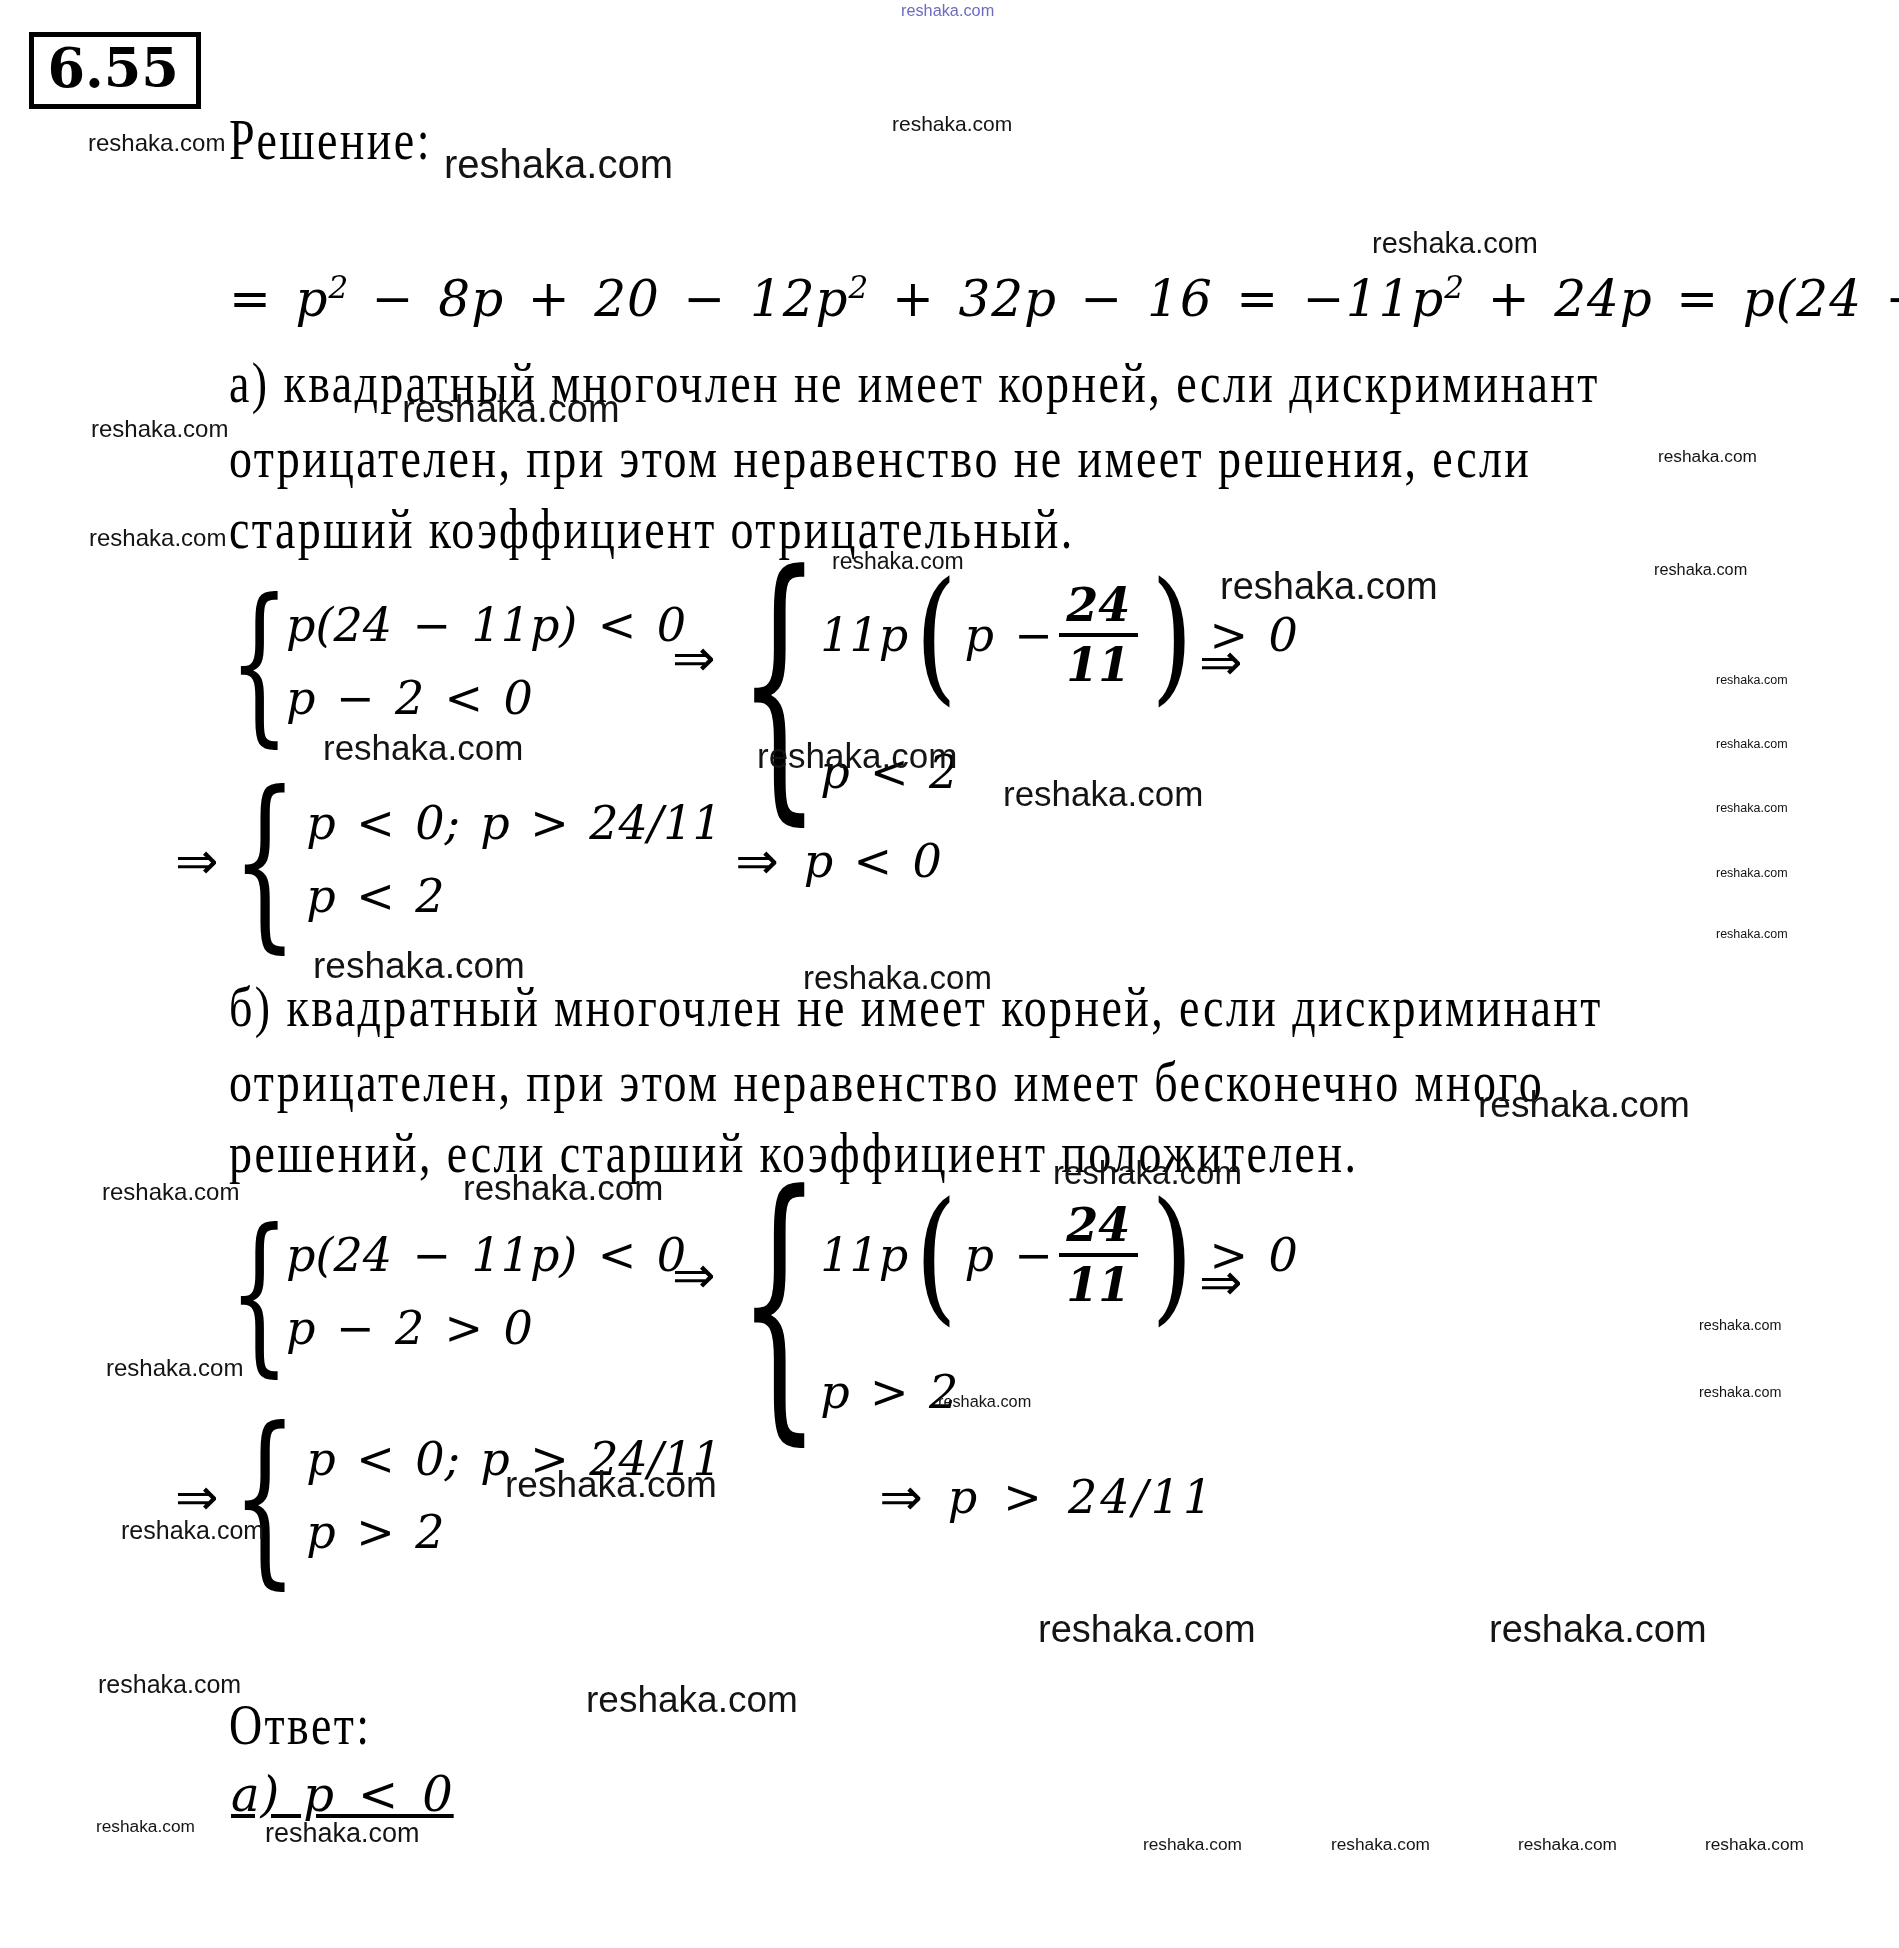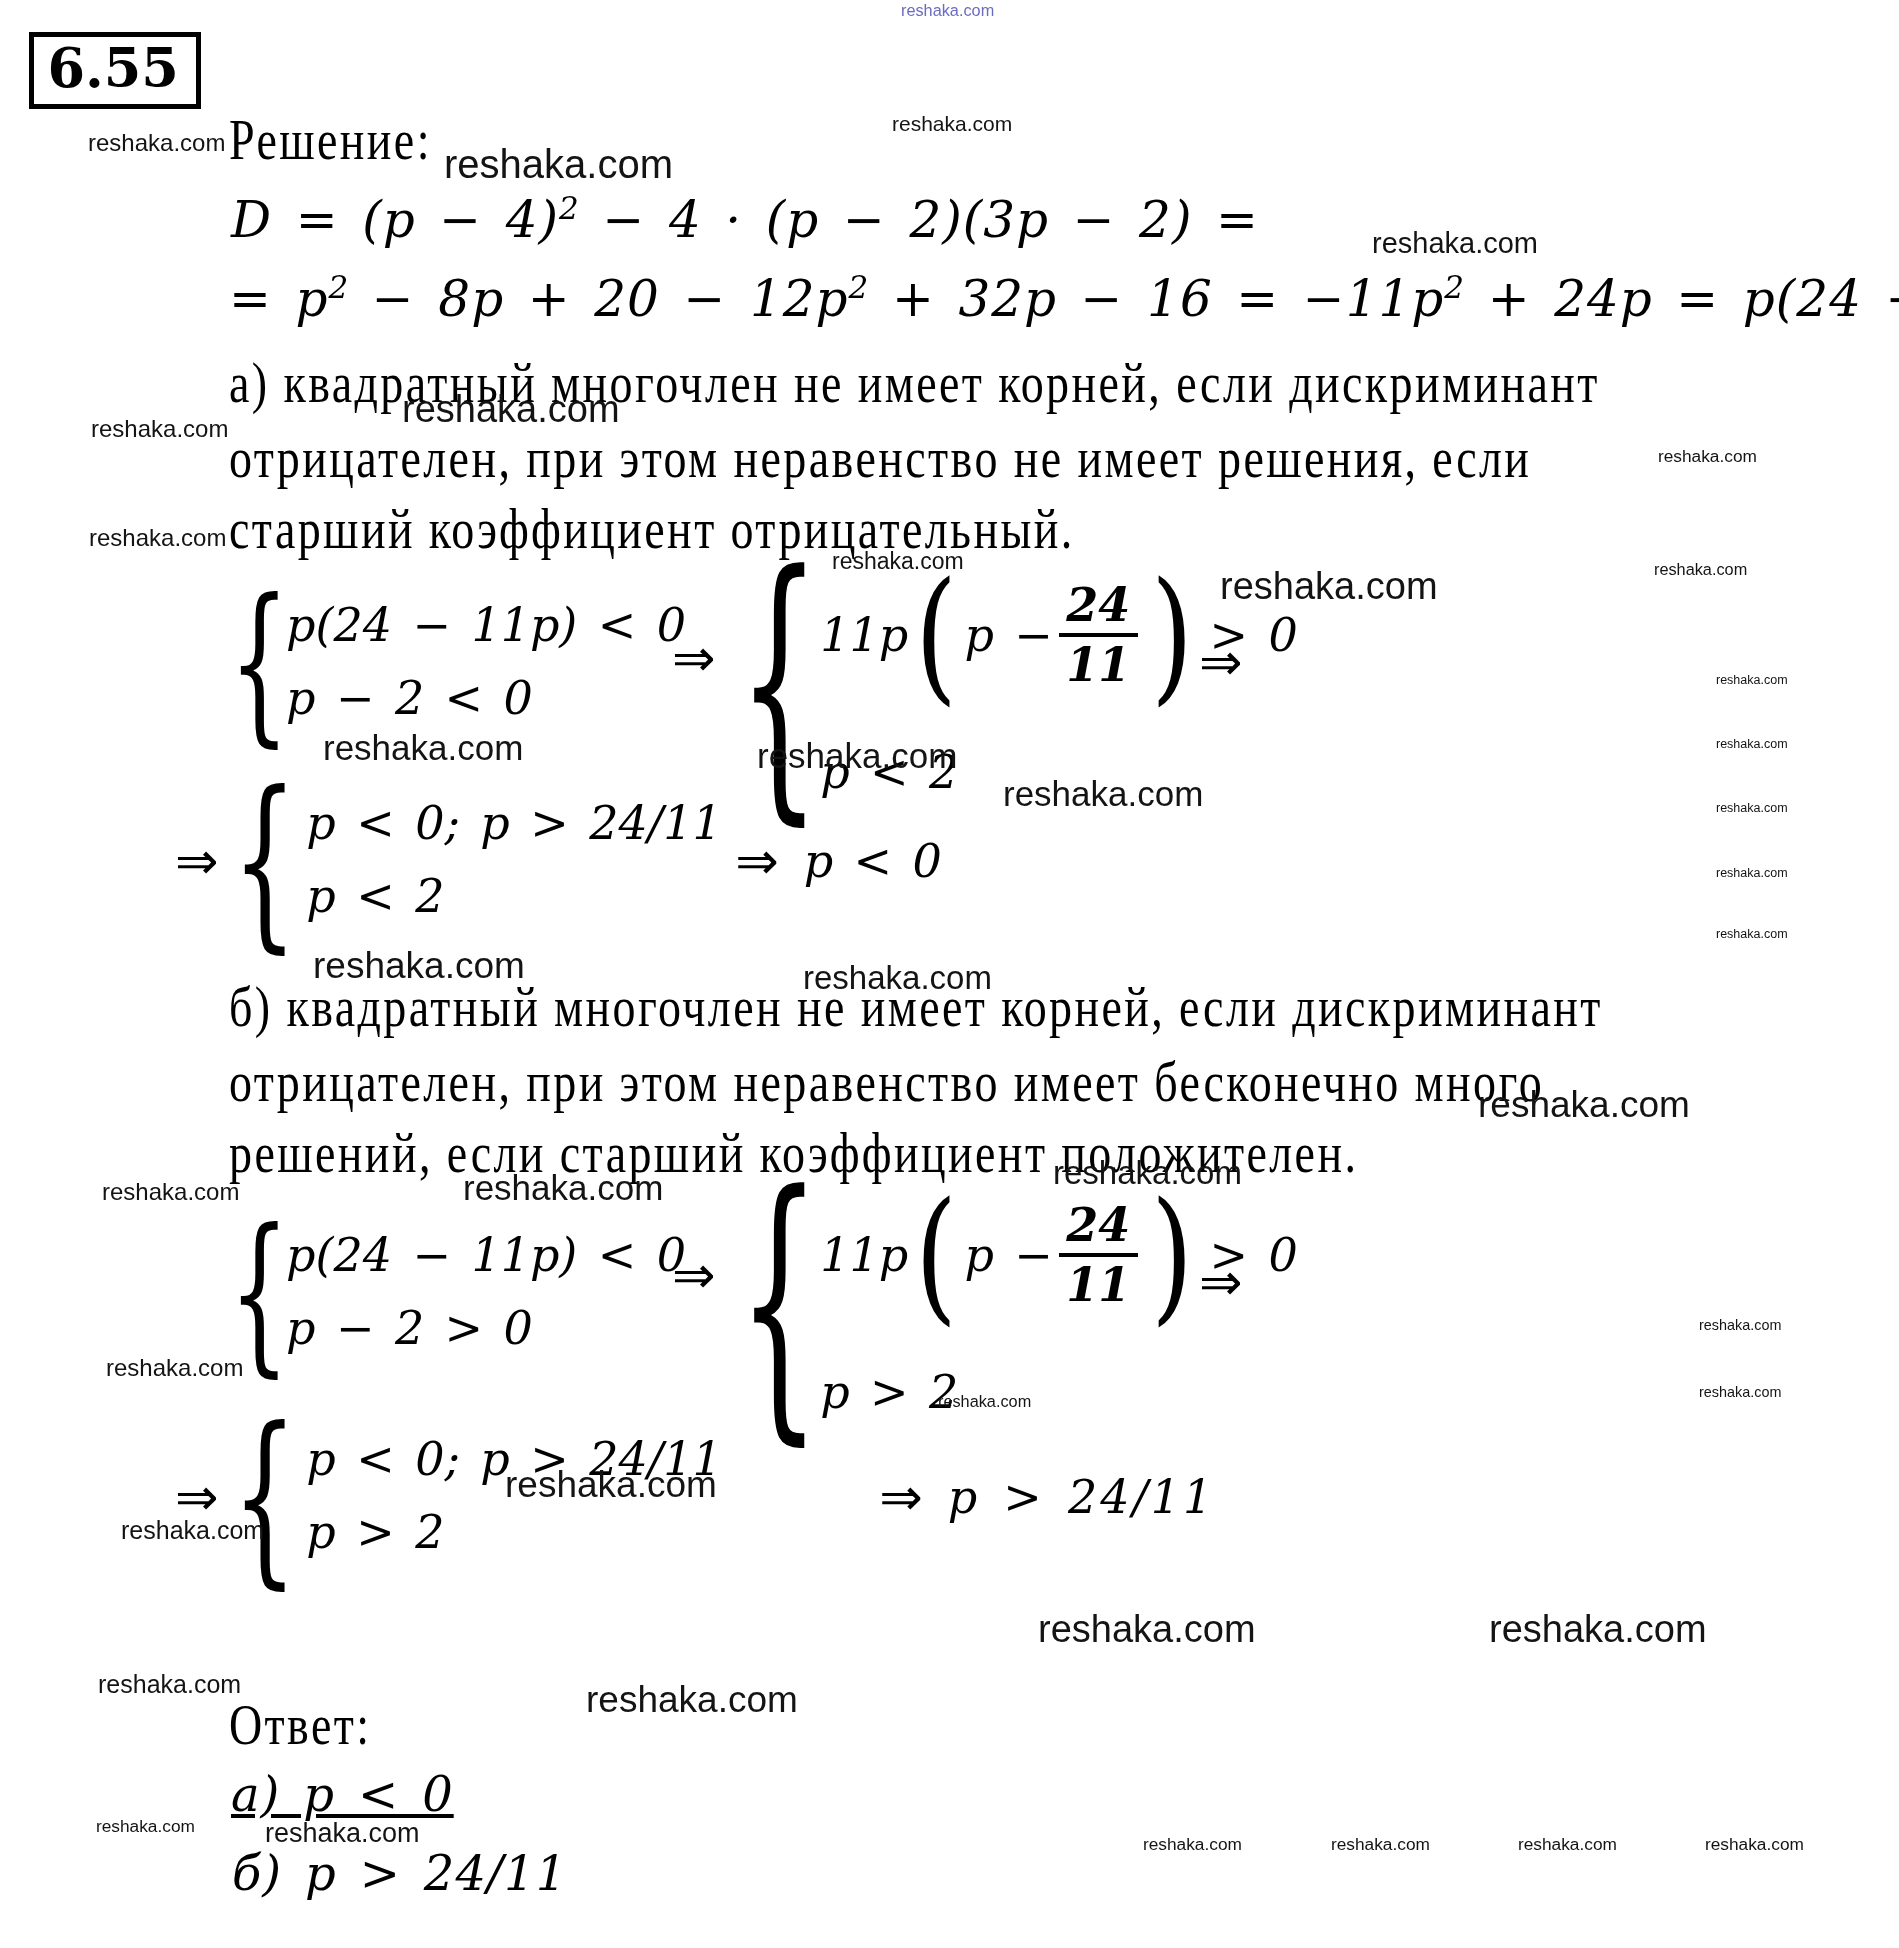--- a/index.html
+++ b/index.html
@@ -52,23 +52,20 @@
 <body>
 
 <div id="page">
 
   <div class="numbox">
     <span>6.55</span>
   </div>
 
   <div class="para" style="left:229px;top:108px;">Решение:</div>
 
-  <div class="mathline" style="left:231px;top:190px;">
-    <span>D = (p − 4)</span><sup>2</sup><span> − 4 · (p − 2)(3p − 2) =</span>
-  </div>
 
   <div class="mathline" style="left:229px;top:269px;">
     <span>= p</span><sup>2</sup><span> − 8p + 20 − 12p</span><sup>2</sup><span> + 32p − 16 = −11p</span><sup>2</sup><span> + 24p = p(24 − 11p)</span>
   </div>
 
   <div class="para" style="left:229px;top:351px;">а) квадратный многочлен не имеет корней, если дискриминант</div>
   <div class="para" style="left:229px;top:426px;">отрицателен, при этом неравенство не имеет решения, если</div>
   <div class="para" style="left:229px;top:497px;">старший коэффициент отрицательный.</div>
 
   <div class="sys" style="left:229px;top:576px;">
@@ -158,21 +155,20 @@
       <div class="mrow">p &lt; 0; p &gt; 24/11</div>
       <div class="gap"></div>
       <div class="mrow">p &gt; 2</div>
     </div>
     <span class="arrow-in" style="margin-left:144px;">⇒</span>
     <span class="math final" style="letter-spacing:2.9px;">p &gt; 24/11</span>
   </div>
 
   <div class="para" style="left:229px;top:1693px;">Ответ:</div>
   <div class="mathline" style="left:231px;top:1766px;font-size:48px;text-decoration:underline;">а) p &lt; 0</div>
-  <div class="mathline" style="left:232px;top:1845px;font-size:48px;">б) p &gt; 24/11</div>
 
 <div class="wm" style="left: 901px; top: 1.9px; font-size: 16.3px; color: rgb(107, 107, 196);">reshaka.com</div>
     <div class="wm" style="left: 892px; top: 113px; font-size: 21px;">reshaka.com</div>
     <div class="wm" style="left: 88px; top: 131px; font-size: 24px;">reshaka.com</div>
     <div class="wm" style="left: 444px; top: 144px; font-size: 40px;">reshaka.com</div>
     <div class="wm" style="left: 1372px; top: 229px; font-size: 29px;">reshaka.com</div>
     <div class="wm" style="left: 402px; top: 390px; font-size: 38px;">reshaka.com</div>
     <div class="wm" style="left: 91px; top: 417px; font-size: 24px;">reshaka.com</div>
     <div class="wm" style="left: 1658px; top: 448px; font-size: 17.3px;">reshaka.com</div>
     <div class="wm" style="left: 89px; top: 526px; font-size: 24px;">reshaka.com</div>

